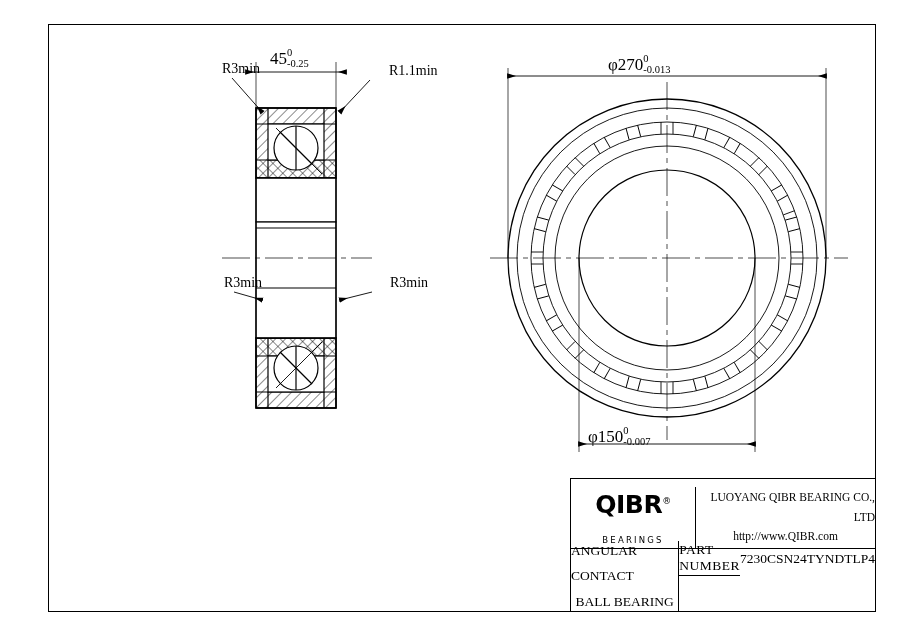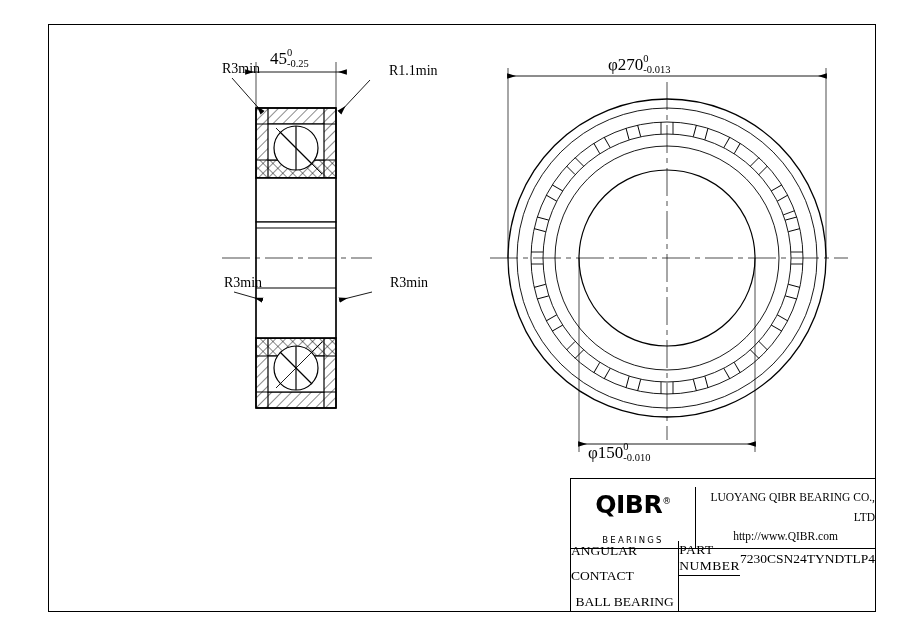--- a/index.html
+++ b/index.html
@@ -398,22 +398,22 @@
   <div class="lbl note" style="left:358px; top:276px;">R3min</div>
 
   <div class="lbl dim-main" style="left:270px; top:50px;">
     <span>45</span><span class="tol"><span class="up">0</span><span class="lo">-0.25</span></span>
   </div>
 
   <div class="lbl dim-main" style="left:608px; top:56px;">
     <span>φ</span><span>270</span><span class="tol"><span class="up">0</span><span class="lo">-0.013</span></span>
   </div>
 
-  <div class="lbl dim-main" style="left:588px; top:444px;">
-    <span>φ</span><span>150</span><span class="tol"><span class="up">0</span><span class="lo">-0.010</span></span>
+  <div class="lbl dim-main" style="left:588px; top:428px;">
+    <span>φ</span><span>150</span><span class="tol"><span class="up">0</span><span class="lo">-0.007</span></span>
   </div>
 
   <div class="tb">
     <div class="tb-top">
       <div class="tb-logo">
         <div class="logo-main"><span>QIBR</span><span class="logo-reg">®</span></div>
         <div class="logo-sub">BEARINGS</div>
       </div>
       <div class="tb-company">
         <div>LUOYANG QIBR BEARING CO., LTD</div>

